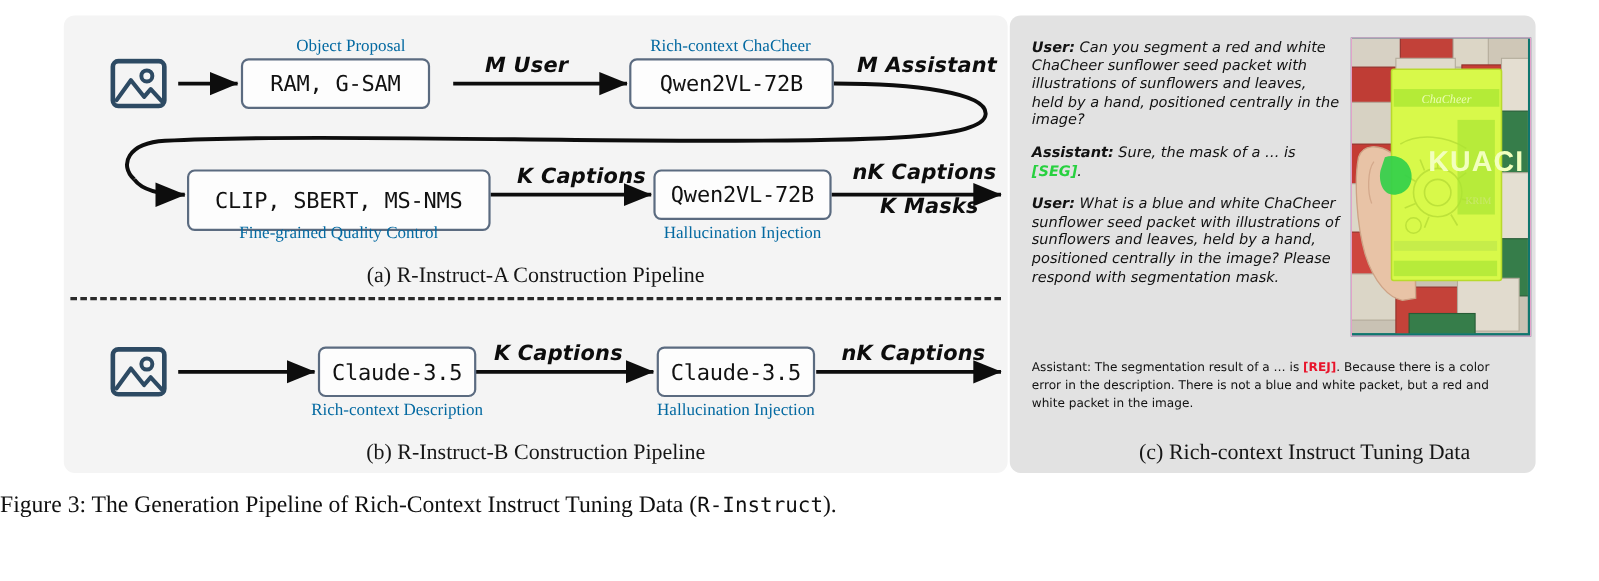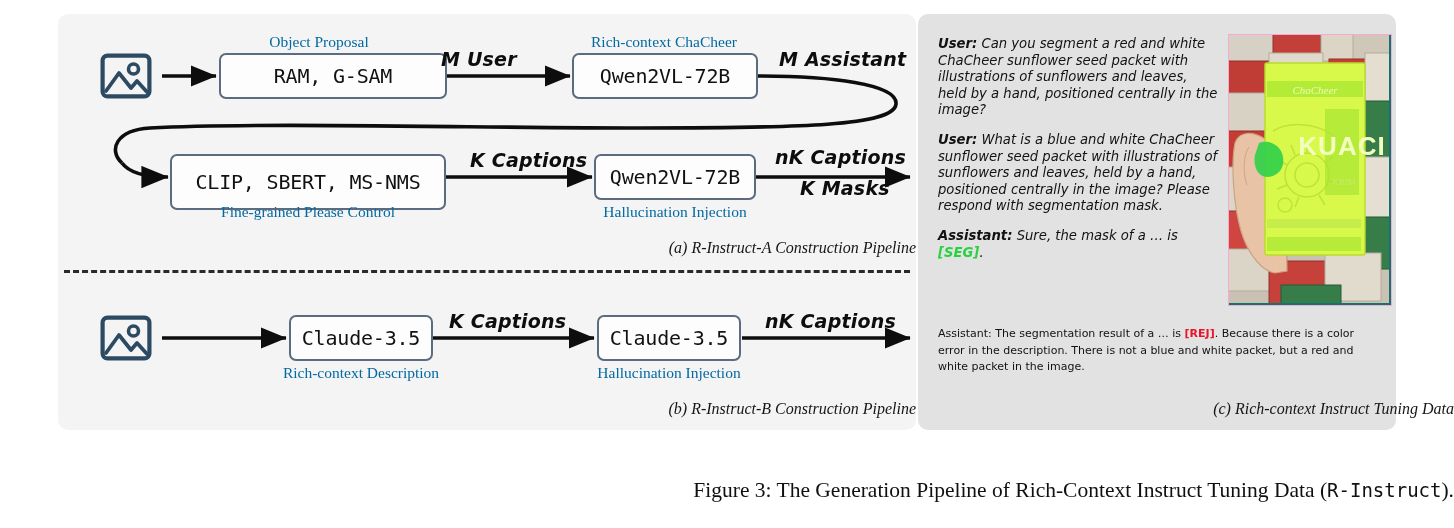--- a/index.html
+++ b/index.html
@@ -31,25 +31,25 @@
 
   
   .elabel{position:absolute;white-space:nowrap;color:#0d0d0d;
           font-family:"DejaVu Sans","Liberation Sans",sans-serif;
           font-size:19px;font-weight:700;font-style:italic;letter-spacing:0.2px;}
 
   
   .imgicon{position:absolute;width:52px;height:46px;}
 
   
-  .subcap{position:absolute;font-family:"Liberation Serif",serif;font-size:16px;
-          color:#161616;white-space:nowrap;text-align:right;font-style:italic;}
-
-  
-  .figcap{position:absolute;left:0;top:478px;width:1454px;text-align:right;
+  .subcap{position:absolute;font-family:"Liberation Serif",serif;font-size:20px;
+          color:#161616;white-space:nowrap;text-align:center;}
+
+  
+  .figcap{position:absolute;left:0;top:446px;width:1454px;text-align:left;
           font-family:"Liberation Serif",serif;font-size:21.5px;color:#101010;}
   .figcap .mono{font-family:"DejaVu Sans Mono","Liberation Mono",monospace;
                 font-size:19px;}
 
   
   .dialog{position:absolute;left:938px;top:36px;width:282px;height:266px;
           font-family:"DejaVu Sans","Liberation Sans",sans-serif;
           font-size:13.2px;line-height:16.6px;color:#121212;}
   .dialog p{margin:0 0 13px 0;font-style:italic;}
   .dialog .spk{font-weight:700;}
@@ -104,31 +104,31 @@
 
   <div class="imgicon" style="left:100px;top:53px;">
     <svg viewBox="0 0 52 46" width="52" height="46" xmlns="http://www.w3.org/2000/svg">
       <rect x="2.6" y="2.6" width="46.8" height="40.8" rx="5" ry="5" fill="none" stroke="#2d4a63" stroke-width="4.2"></rect>
       <circle cx="33.5" cy="16" r="5" fill="none" stroke="#2d4a63" stroke-width="3.6"></circle>
       <path d="M6,38 L19,20 L31,35 L37,28 L47,39" fill="none" stroke="#2d4a63" stroke-width="3.8" stroke-linejoin="round" stroke-linecap="round"></path>
     </svg>
   </div>
 
   <div class="blabel" style="left:224px;top:33px;width:190px;">Object Proposal</div>
-  <div class="pbox" style="left:219px;top:53px;width:228px;height:46px;text-align:right;">RAM, G-SAM</div>
+  <div class="pbox" style="left:219px;top:53px;width:172px;height:46px;text-align:right;">RAM, G-SAM</div>
 
   <div class="elabel" style="left:441px;top:48px;">M User</div>
 
   <div class="blabel" style="left:566px;top:33px;width:196px;">Rich-context ChaCheer</div>
   <div class="pbox" style="left:572px;top:53px;width:186px;height:46px;">Qwen2VL-72B</div>
 
   <div class="elabel" style="left:779px;top:48px;">M Assistant</div>
 
   <div class="pbox" style="left:170px;top:154px;width:276px;height:56px;">CLIP, SBERT, MS-NMS</div>
-  <div class="blabel" style="left:168px;top:203px;width:280px;">Fine-grained Please Control</div>
+  <div class="blabel" style="left:168px;top:203px;width:280px;">Fine-grained Quality Control</div>
 
   <div class="elabel" style="left:470px;top:149px;">K Captions</div>
 
   <div class="pbox" style="left:594px;top:154px;width:162px;height:46px;">Qwen2VL-72B</div>
   <div class="blabel" style="left:592px;top:203px;width:166px;">Hallucination Injection</div>
 
   <div class="elabel" style="left:775px;top:146px;">nK Captions</div>
   <div class="elabel" style="left:800px;top:177px;">K Masks</div>
 
   <div class="subcap" style="left:58px;top:239px;width:858px;">(a) R-Instruct-A Construction Pipeline</div>
@@ -153,24 +153,24 @@
 
   <div class="elabel" style="left:765px;top:310px;">nK Captions</div>
 
   <div class="subcap" style="left:58px;top:400px;width:858px;">(b) R-Instruct-B Construction Pipeline</div>
 
   <div class="dialog">
     <p>
       <span class="spk">User:</span><span> Can you segment a red and white ChaCheer sunflower seed packet with illustrations of sunflowers and leaves, held by a hand, positioned centrally in the image?</span>
     </p>
     <p>
-      <span class="spk">User:</span><span> What is a blue and white ChaCheer sunflower seed packet with illustrations of sunflowers and leaves, held by a hand, positioned centrally in the image? Please respond with segmentation mask.</span>
+      <span class="spk">Assistant:</span><span> Sure, the mask of a … is </span><span class="seg">[SEG]</span><span>.</span>
     </p>
     <p>
-      <span class="spk">Assistant:</span><span> Sure, the mask of a … is </span><span class="seg">[SEG]</span><span>.</span>
+      <span class="spk">User:</span><span> What is a blue and white ChaCheer sunflower seed packet with illustrations of sunflowers and leaves, held by a hand, positioned centrally in the image? Please respond with segmentation mask.</span>
     </p>
   </div>
 
   <div class="dialog-bottom">
     <span class="spk">Assistant:</span><span> The segmentation result of a … is </span><span class="rej">[REJ]</span><span>. Because there is a color error in the description. There is not a blue and white packet, but a red and white packet in the image.</span>
   </div>
 
   <div class="photo">
     <svg width="160" height="268" viewBox="0 0 160 268" xmlns="http://www.w3.org/2000/svg">
       <defs>

